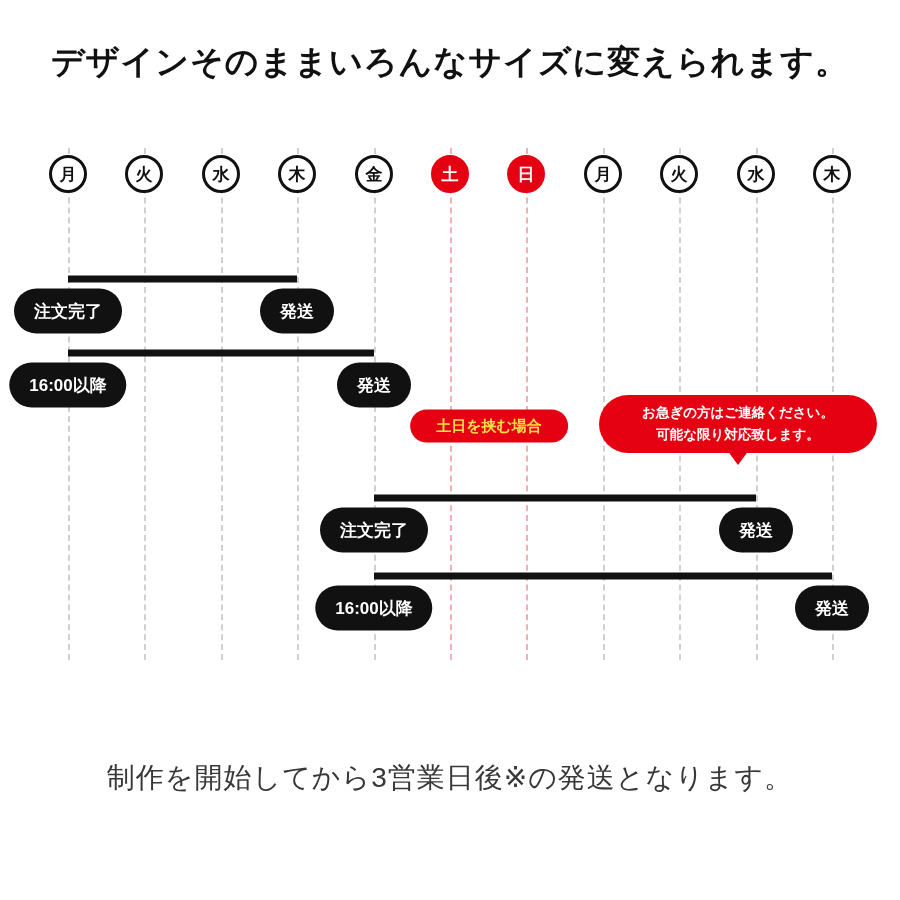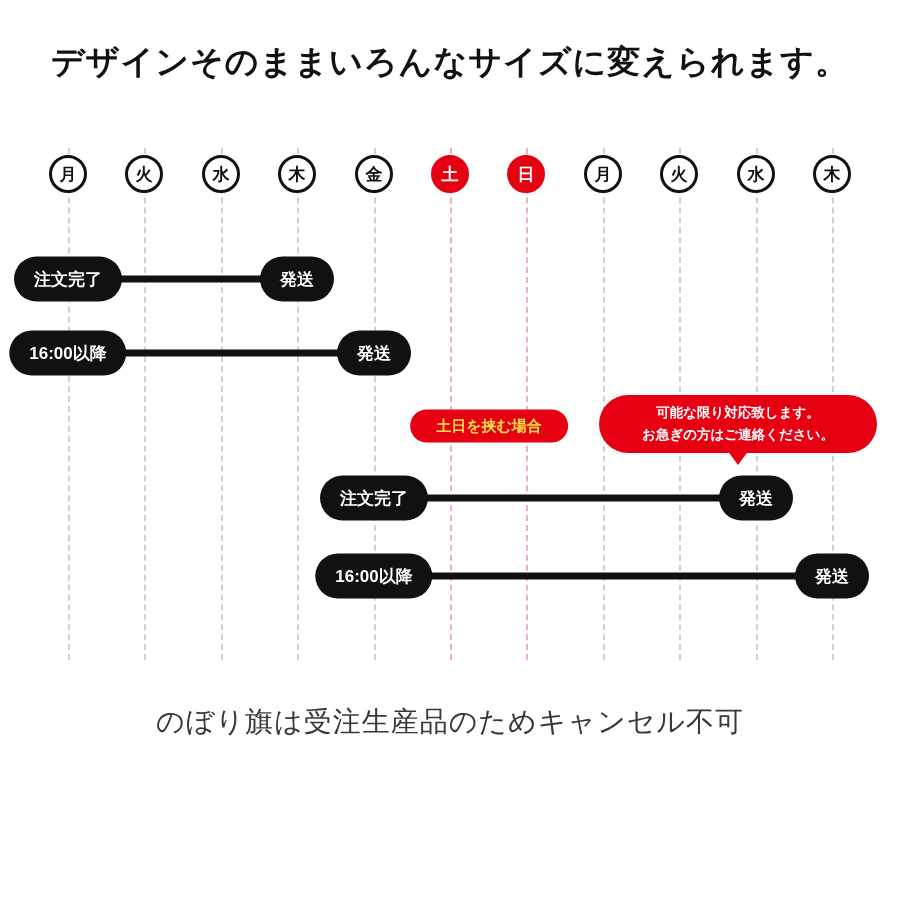--- a/index.html
+++ b/index.html
@@ -37,21 +37,21 @@
   .bar {
     position: absolute; height: 7px; background: var(--black);
     transform: translateY(-50%); z-index: 2; display: block;
   }
   
   .pill {
     position: absolute; transform: translate(-50%, -50%);
     background: var(--black); color: #fff;
     height: 45px; line-height: 45px; padding: 0 20px;
     border-radius: 23px; font-size: 17px; font-weight: bold;
-    white-space: nowrap; z-index: 3;
+    white-space: nowrap; z-index: 3; margin-top: 32px;
   }
   
   .banner {
     position: absolute; left: 489px; top: 426px; transform: translate(-50%, -50%);
     background: var(--red); color: #fde047; height: 33px; padding: 0 26px;
     border-radius: 17px; font-size: 15px; font-weight: bold;
     display: flex; align-items: center; justify-content: center;
     white-space: nowrap; z-index: 4;
   }
   
@@ -116,28 +116,28 @@
   <span class="pill" style="left:68px;top:279px">注文完了</span>
   <span class="pill" style="left:297px;top:279px">発送</span>
 
   <i class="bar" style="left:68px;width:306px;top:353px"></i>
   <span class="pill" style="left:68px;top:353px">16:00以降</span>
   <span class="pill" style="left:374px;top:353px">発送</span>
 
   <div class="banner">土日を挟む場合</div>
 
   <div class="callout">
+    <div>お急ぎの方はご連絡ください。</div>
     <div>可能な限り対応致します。</div>
-    <div>お急ぎの方はご連絡ください。</div>
     <i class="tail"></i>
   </div>
 
   <i class="bar" style="left:374px;width:382px;top:498px"></i>
   <span class="pill" style="left:374px;top:498px">注文完了</span>
   <span class="pill" style="left:756px;top:498px">発送</span>
 
   <i class="bar" style="left:374px;width:458px;top:576px"></i>
   <span class="pill" style="left:374px;top:576px">16:00以降</span>
   <span class="pill" style="left:832px;top:576px">発送</span>
 
-  <p class="f1">のぼり旗は受注生産品のためキャンセル不可</p>
+  <p class="f2">制作を開始してから3営業日後※の発送となります。</p>
 
 </div>
 
 </body></html>

